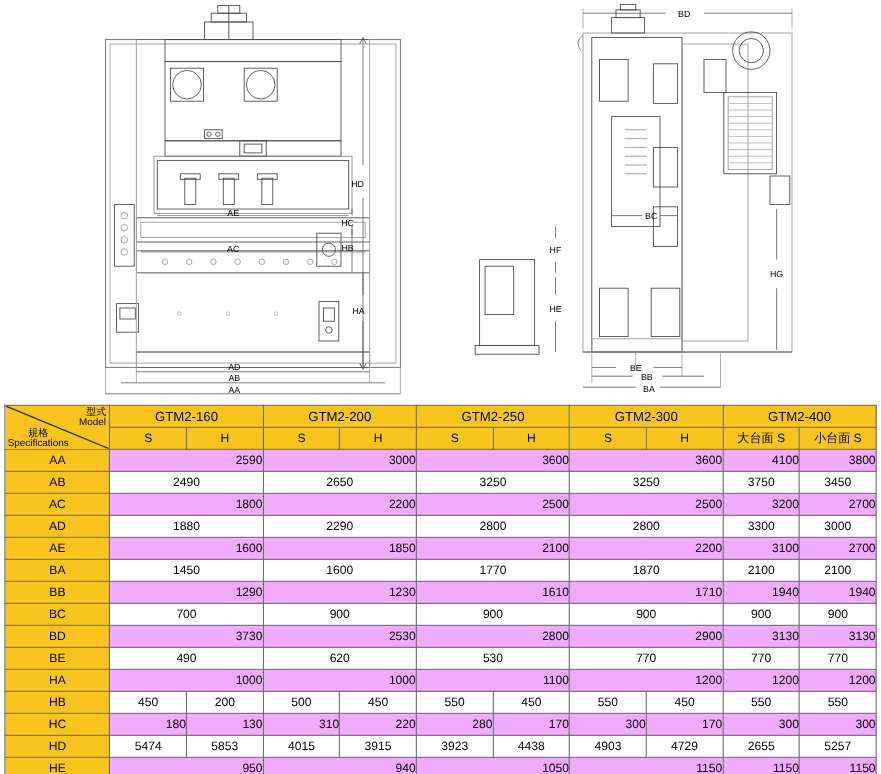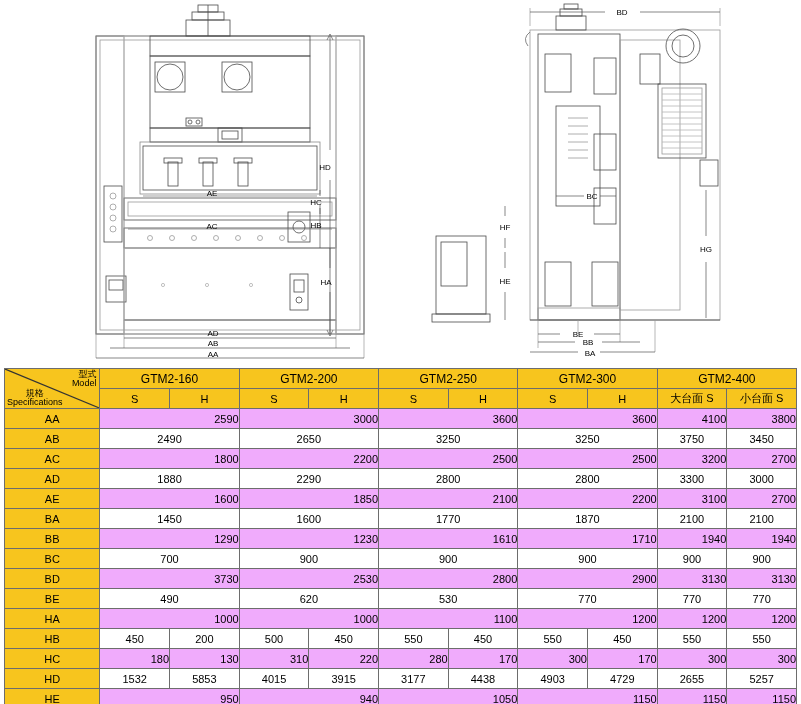--- a/index.html
+++ b/index.html
@@ -448,25 +448,25 @@
           <td class="val">220</td>
           <td class="val">280</td>
           <td class="val">170</td>
           <td class="val">300</td>
           <td class="val">170</td>
           <td class="val">300</td>
           <td class="val">300</td>
         </tr>
         <tr>
           <td class="rowlabel">HD</td>
-          <td class="val">1532</td>
+          <td class="val">5474</td>
           <td class="val">5853</td>
           <td class="val">4015</td>
           <td class="val">3915</td>
-          <td class="val">3177</td>
+          <td class="val">3923</td>
           <td class="val">4438</td>
           <td class="val">4903</td>
           <td class="val">4729</td>
           <td class="val">2655</td>
           <td class="val">5257</td>
         </tr>
         <tr class="alt">
           <td class="rowlabel">HE</td>
           <td class="val" colspan="2">950</td>
           <td class="val" colspan="2">940</td>

